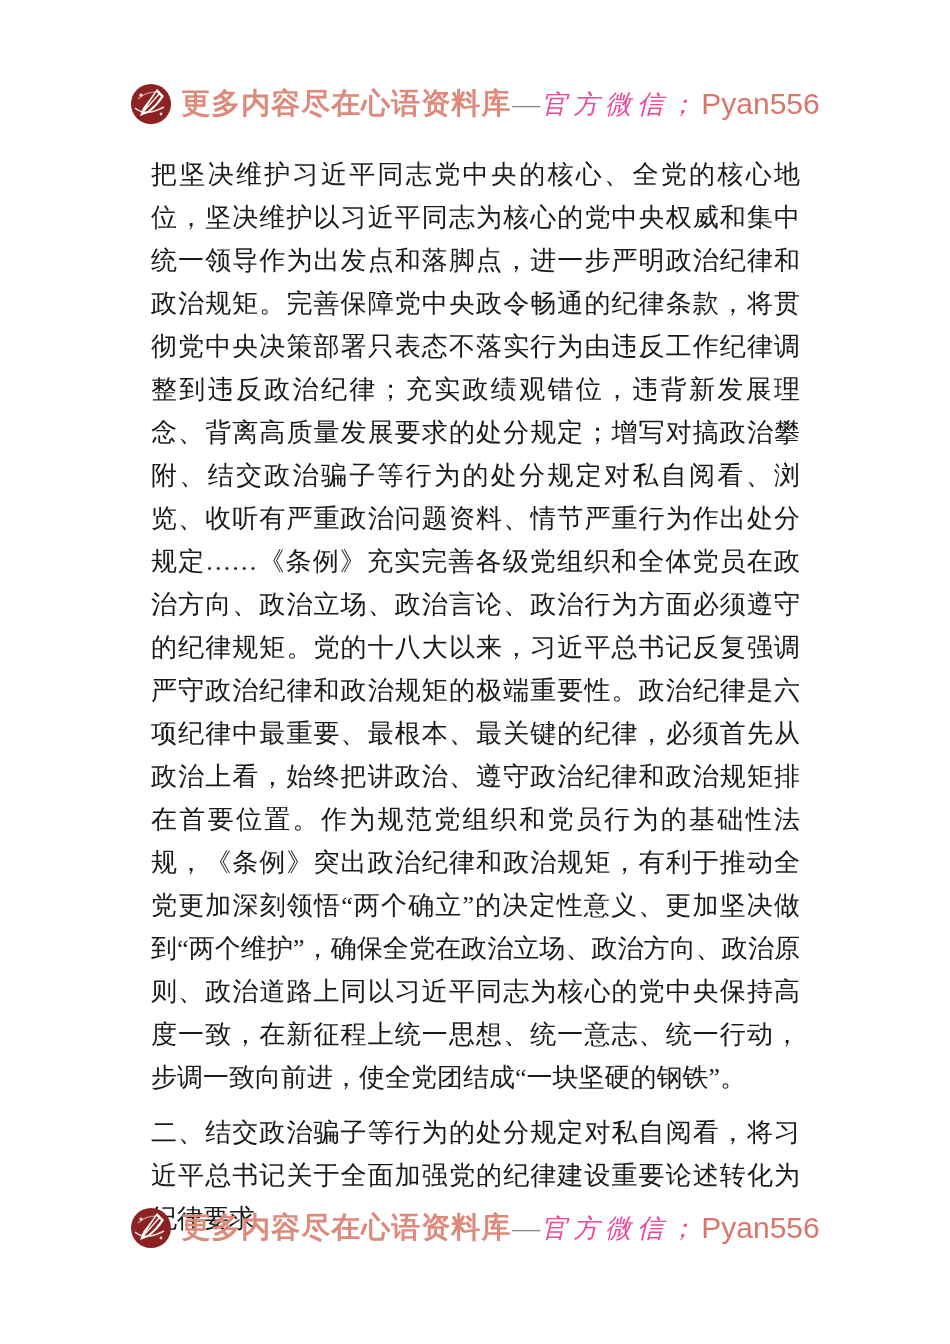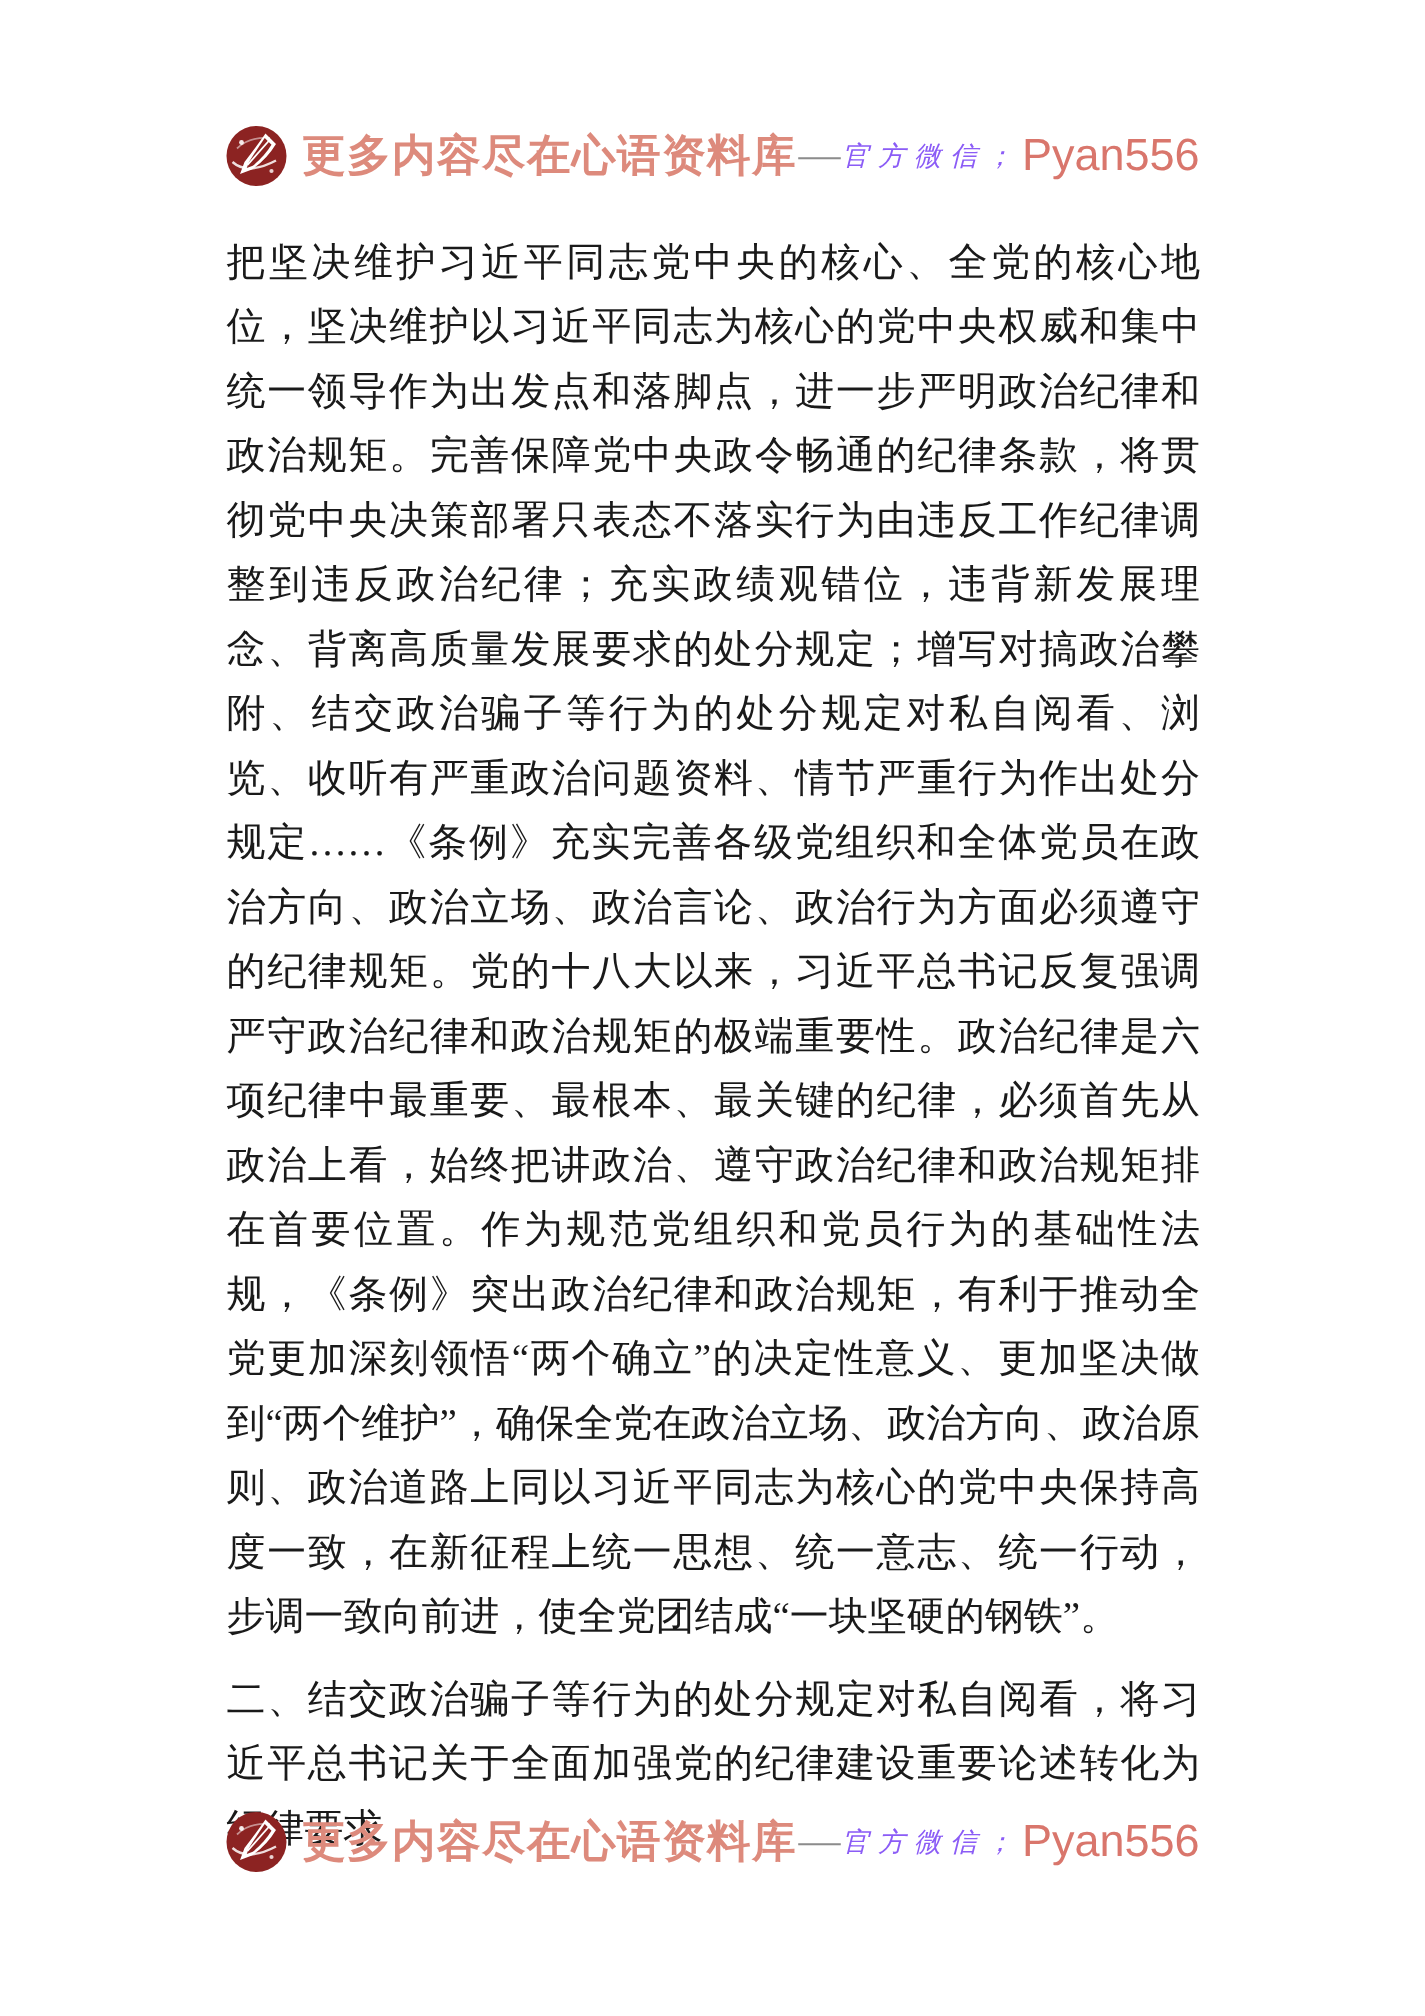--- a/index.html
+++ b/index.html
@@ -40,22 +40,22 @@
     color: #dd8a7c;
     letter-spacing: 1px;
     font-family: "Liberation Serif", "DejaVu Serif", serif;
   }
   .wm-dash {
     font-size: 28px;
     color: #8c8c8c;
     margin: 0 1px;
   }
   .wm-secondary {
-    font-size: 18px;
-    color: #8b5cf6;
+    font-size: 26px;
+    color: #ec4899;
     font-style: italic;
     letter-spacing: 6px;
     font-family: "Liberation Serif", "DejaVu Serif", serif;
   }
   .wm-id {
     font-size: 30px;
     color: #d9766c;
     font-family: "Liberation Sans", "DejaVu Sans", sans-serif;
     margin-left: 0;
   }

